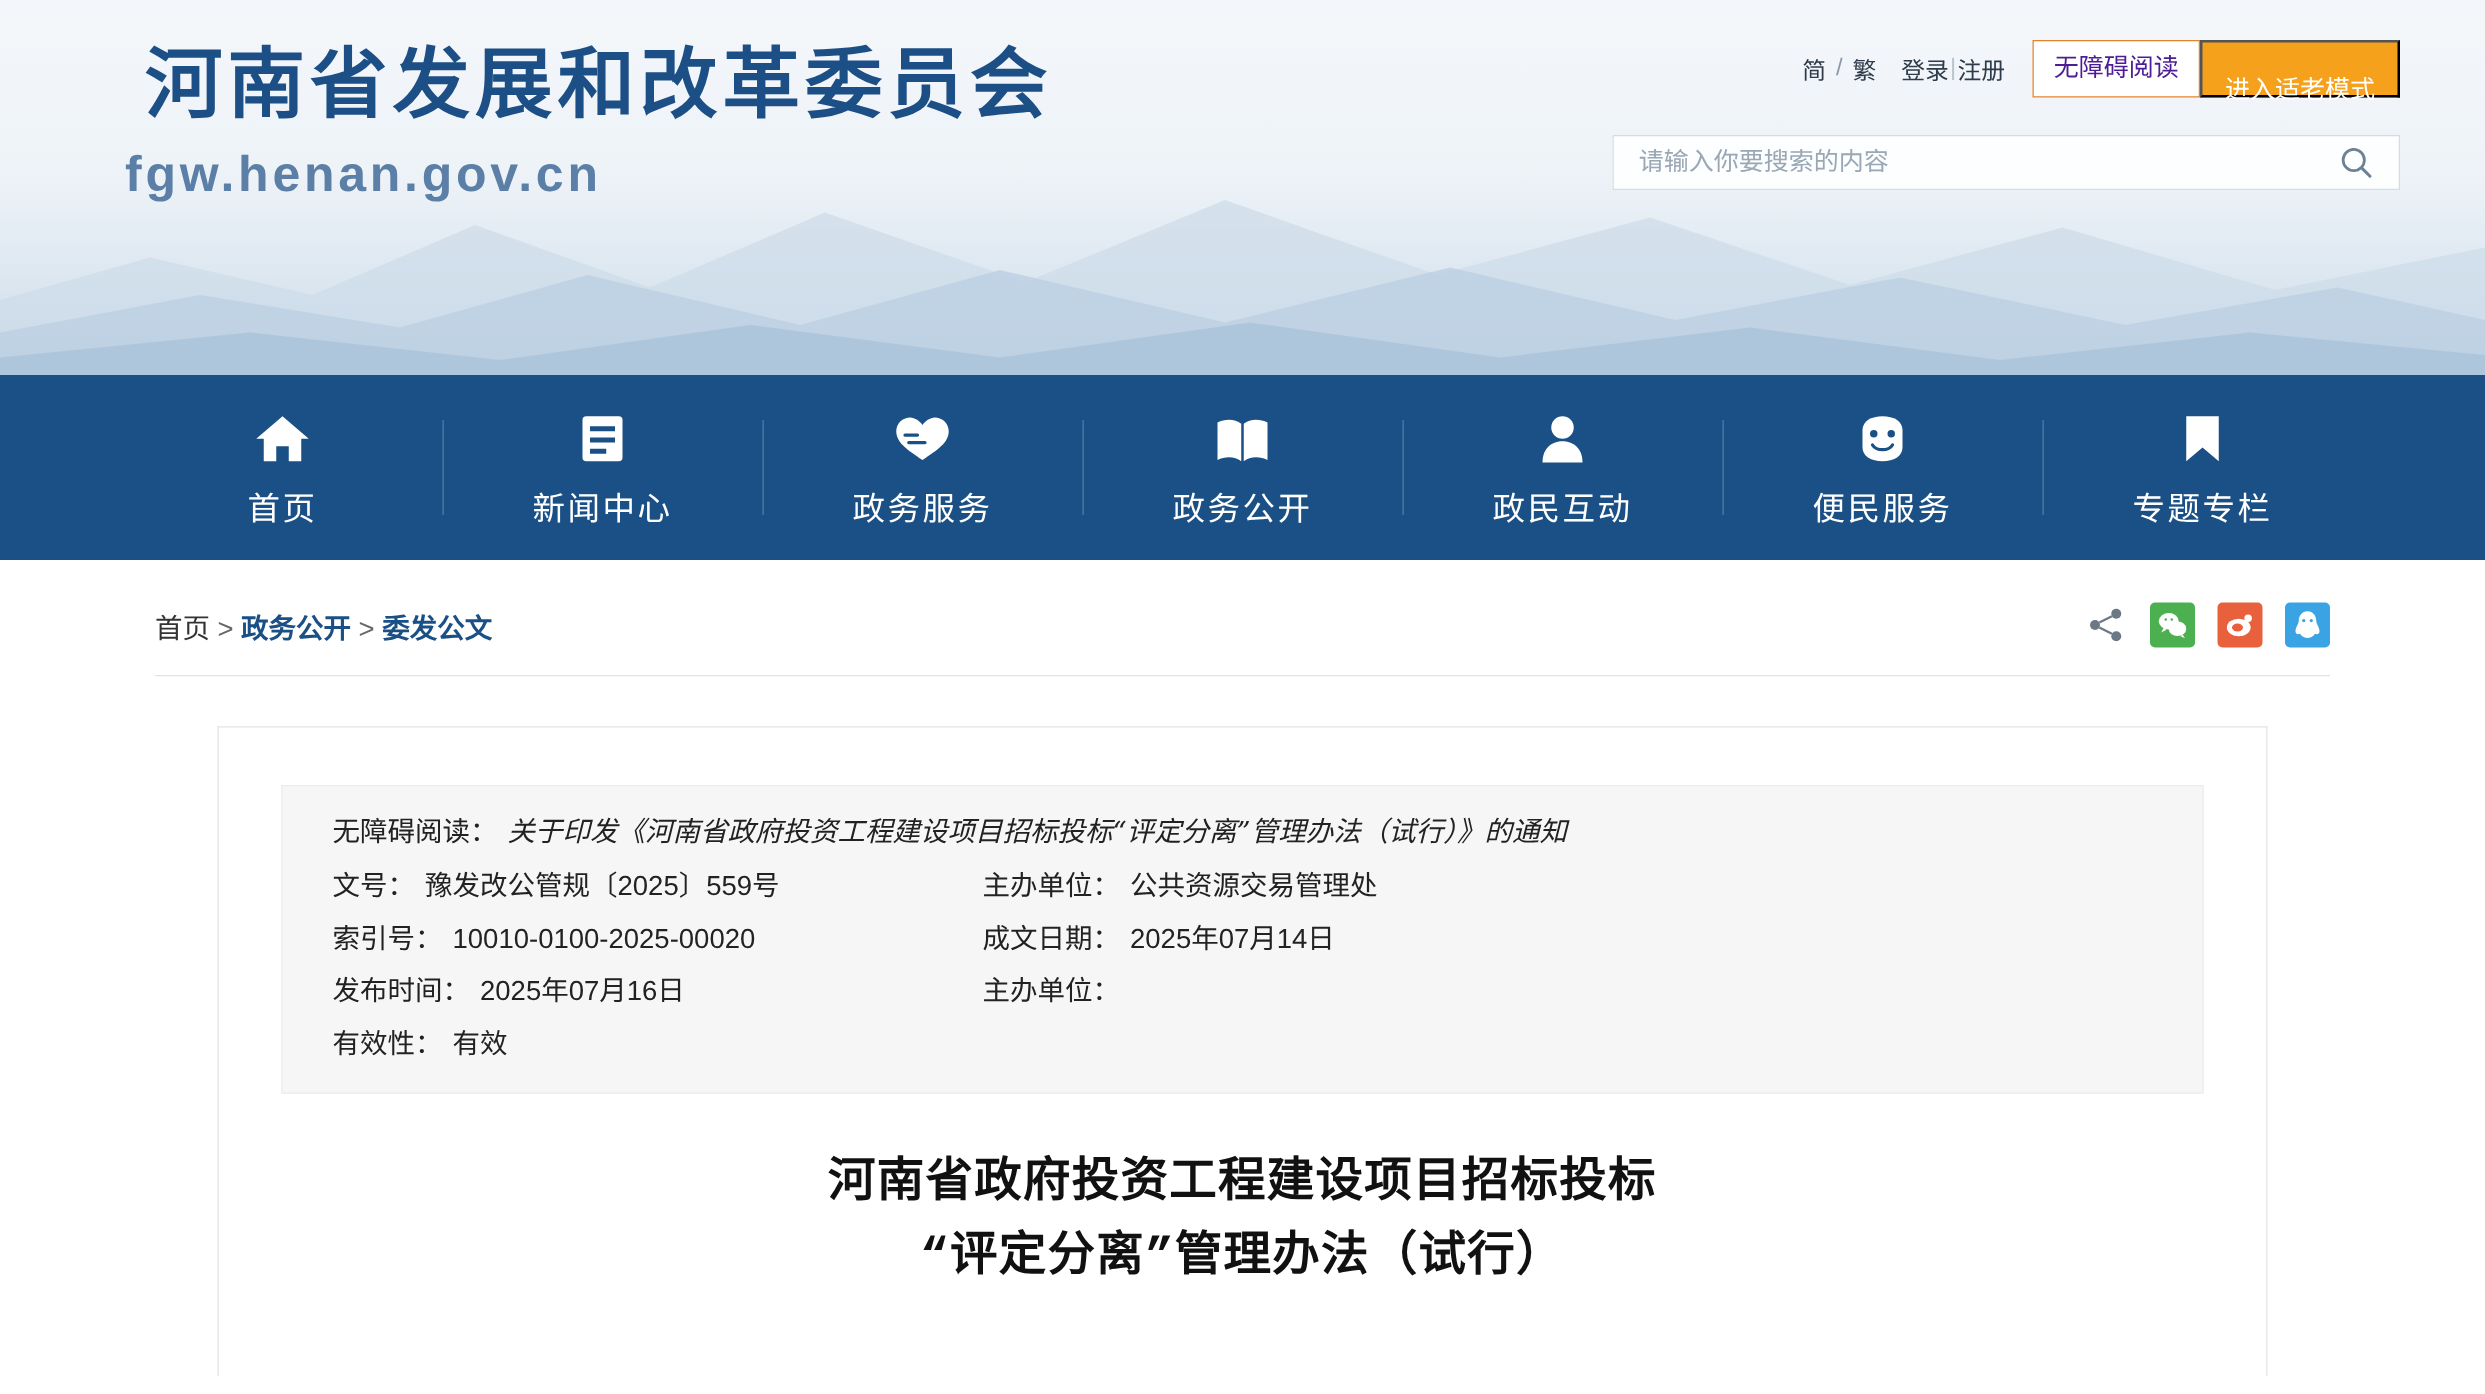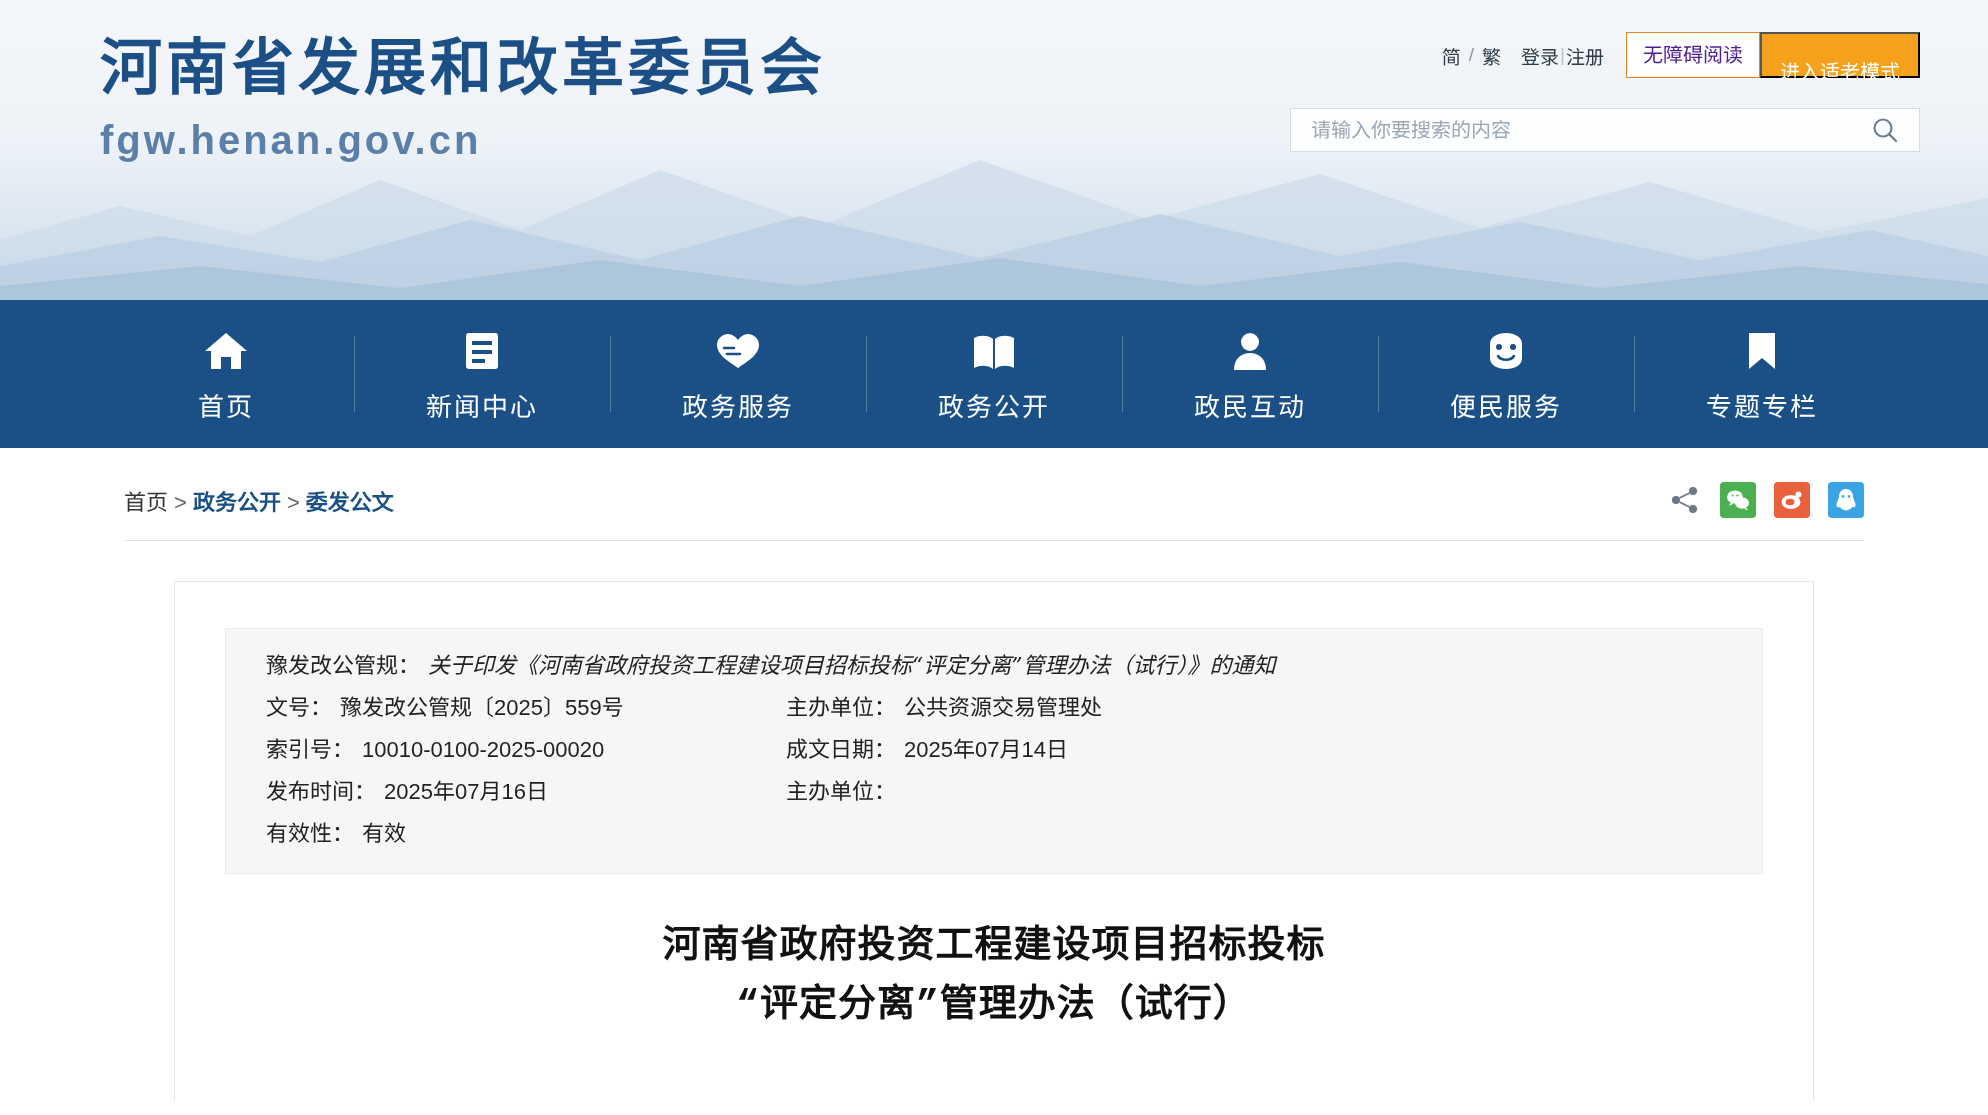--- a/index.html
+++ b/index.html
@@ -20,27 +20,28 @@
     background: linear-gradient(180deg, #f4f7fa 0%, #eef3f8 45%, #dee8f1 72%, #c9d9e8 100%);
     overflow: hidden;
   }
   .mountains { position: absolute; left: 0; bottom: 0; width: 1988px; height: 190px; }
   .brand {
     position: absolute;
     left: 100px;
     top: 30px;
   }
   .brand-title {
-    font-family: Liberation Serif, serif;
+    font-family: Liberation Sans, sans-serif;
     font-size: 62px;
     font-weight: bold;
     letter-spacing: 4px;
     color: #1c4f86;
     line-height: 1.25;
     white-space: nowrap;
+    margin-left: 16px;
   }
   .brand-url {
     margin-top: 10px;
     font-family: "Liberation Sans", sans-serif;
     font-size: 40px;
     font-weight: bold;
     letter-spacing: 3px;
     color: #5b7fa6;
     white-space: nowrap;
   }
@@ -378,21 +379,21 @@
     </div>
   </div>
 </div>
 
 <div class="article-wrap">
   <div class="article">
 
     <div class="meta">
       <div class="meta-row">
         <span class="meta-cell">
-          <span class="meta-k">豫发改公管规：</span>
+          <span class="meta-k">无障碍阅读：</span>
           <span class="meta-v title-it">关于印发《河南省政府投资工程建设项目招标投标“评定分离”管理办法（试行）》的通知</span>
         </span>
       </div>
 
       <div class="meta-row">
         <span class="meta-cell left">
           <span class="meta-k">文号：</span>
           <span class="meta-v">豫发改公管规〔2025〕559号</span>
         </span>
         <span class="meta-cell">

